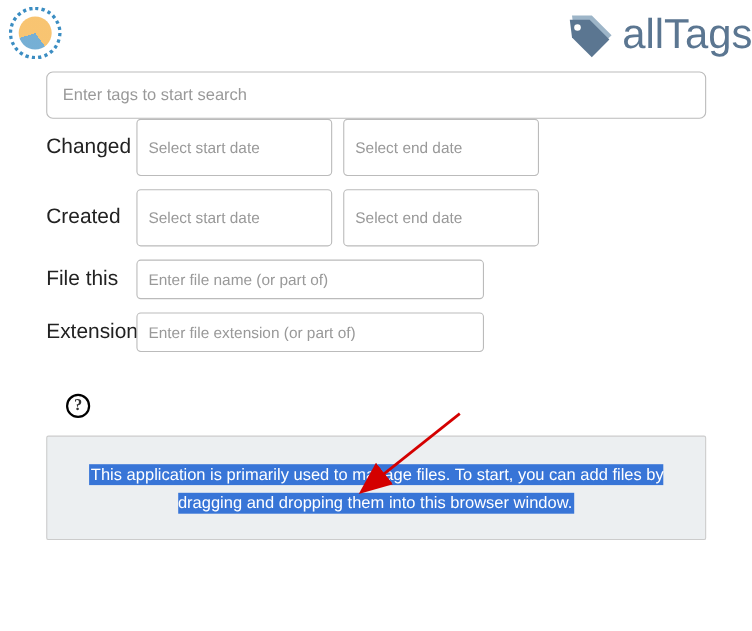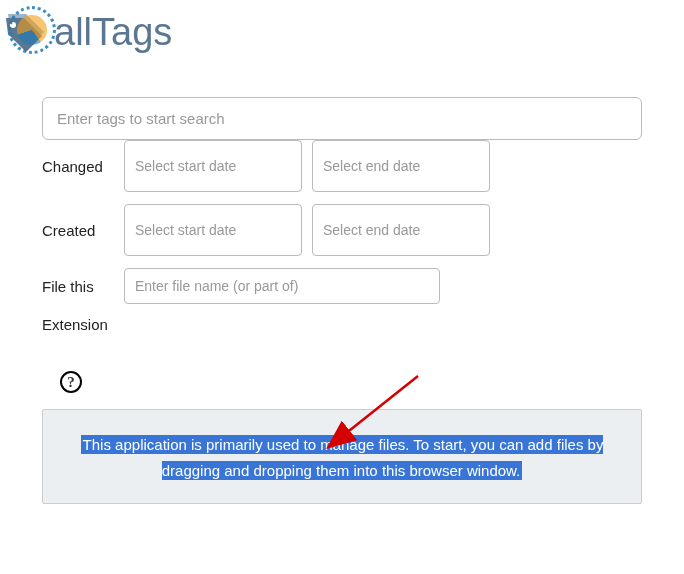--- a/index.html
+++ b/index.html
@@ -3,32 +3,32 @@
 <meta charset="utf-8">
 <style>
 * { box-sizing: border-box; margin: 0; padding: 0; }
 body { font-family: Arial, sans-serif; font-size: 14px; color: #333; background: #fff; width: 684px; height: 574px; position: relative; overflow: hidden; }
 .watermark { position: absolute; top: 6px; left: 8px; display: flex; align-items: center; z-index: 10; }
 .wm-circle { width: 48px; height: 48px; border-radius: 50%; border: 3px dotted #1a7ab8; position: relative; opacity: 0.85; }
 .wm-inner { position: absolute; inset: 6px; border-radius: 50%; background: conic-gradient(#f39c12 0 40%, #1a7ab8 40% 70%, #f39c12 70% 100%); opacity: 0.7; }
 .wm-text { margin-left: 4px; }
 .wm-cn { font-size: 20px; font-weight: bold; color: #055a8c; font-family: "Microsoft YaHei", sans-serif; }
 .wm-url { font-size: 13px; color: #1a9e1a; font-weight: bold; }
-.header { text-align: left; padding-top: 8px; padding-bottom: 6px; }
+.header { text-align: right; padding-top: 8px; padding-bottom: 6px; }
 .logo-wrap { display: inline-flex; align-items: center; gap: 6px; }
 .tag-icon { width: 48px; height: 48px; }
 .logo-text { font-size: 38px; color: #5b7691; font-weight: 400; font-family: Verdana, sans-serif; }
 .content { padding: 0 42px; }
-.search-box { width: 100%; border: 1px solid #bbb; border-radius: 6px; padding: 12px 14px; font-size: 15px; color: #999; outline: none; margin-top: 32px; }
+.search-box { width: 100%; border: 1px solid #bbb; border-radius: 6px; padding: 12px 14px; font-size: 15px; color: #999; outline: none; }
 .search-box::placeholder { color: #999; }
 .more-options { padding: 8px 6px 10px; font-size: 14px; color: #333; cursor: pointer; }
 .more-options .tri { font-size: 11px; display: inline-block; transform: scaleX(1.2); }
 .filters { }
 .filter-row { display: flex; align-items: center; margin-bottom: 12px; }
-.filter-label { width: 82px; font-size: 15px; color: #222; }
+.filter-label { width: 82px; font-size: 19px; color: #222; }
 .date-input { width: 178px; border: 1px solid #bbb; border-radius: 4px; padding: 17px 10px; font-size: 14px; color: #999; margin-right: 10px; outline: none; }
 .text-input { width: 316px; border: 1px solid #bbb; border-radius: 4px; padding: 9px 10px; font-size: 14px; color: #999; outline: none; }
 .date-input::placeholder, .text-input::placeholder { color: #999; }
 .quick-start-section { margin-top: 38px; }
 .qs-header { display: flex; align-items: center; gap: 10px; padding-left: 18px; margin-bottom: 16px; }
 .qs-icon { width: 22px; height: 22px; border: 2.5px solid #000; border-radius: 50%; display: flex; align-items: center; justify-content: center; font-weight: bold; font-size: 15px; font-family: Georgia, serif; }
 .qs-title { font-size: 19px; font-weight: bold; color: #222; }
 .qs-box { background: #eceff1; border: 1px solid #ccc; border-radius: 2px; padding: 22px 28px 20px; text-align: center; }
 .qs-desc { display: inline; font-size: 15px; line-height: 1.7; }
 .highlighted { background: #3875d7; color: #fff; padding: 1px 2px; }
@@ -68,20 +68,21 @@
       <div class="filter-label">Created</div>
       <input type="text" class="date-input" placeholder="Select start date" style="">
       <input type="text" class="date-input" placeholder="Select end date" style="">
     </div>
     <div class="filter-row">
       <div class="filter-label">File this</div>
       <input type="text" class="text-input" placeholder="Enter file name (or part of)" style="">
     </div>
     <div class="filter-row">
       <div class="filter-label">Extension</div>
+      <input type="text" class="text-input" placeholder="Enter file extension (or part of)" style="">
     </div>
   </div>
 
   <div class="quick-start-section">
     <div class="qs-header">
       <div class="qs-icon">?</div>
     </div>
     <div class="qs-box">
       <span class="qs-desc highlighted">This application is primarily used to manage files. To start, you can add files by dragging and dropping them into this browser window.</span>
     </div>

